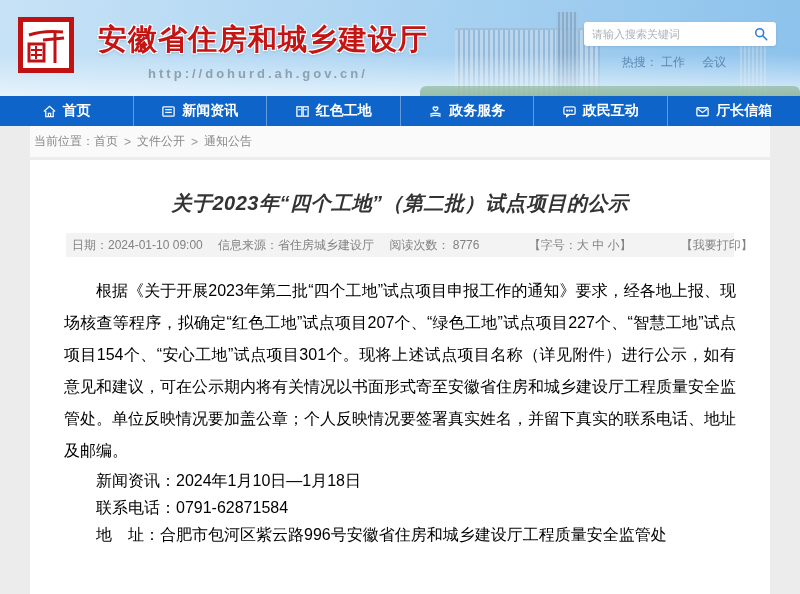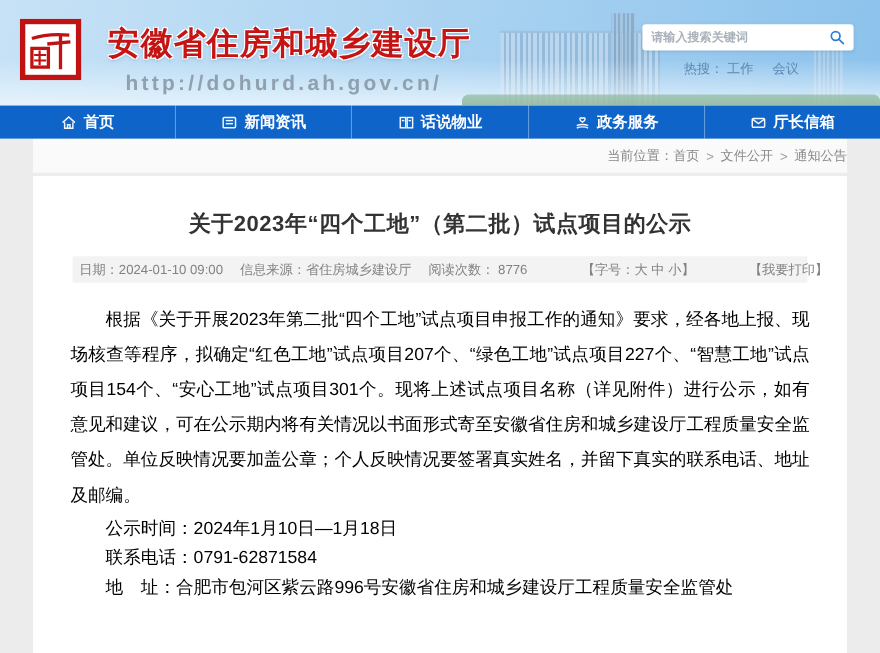--- a/index.html
+++ b/index.html
@@ -33,61 +33,61 @@
     position:absolute; left:420px; right:0; bottom:0; height:10px; opacity:.55;
     background:linear-gradient(180deg,#7fae86,#5d9469); border-radius:6px 6px 0 0; z-index:1;
   }
   .logo { position:absolute; left:18px; top:17px; width:56px; height:56px; z-index:2; }
   .site-block { position:absolute; left:82px; top:20px; z-index:2; width:320px;margin-left:16px; }
   .site-name {
     font-size:29px; font-weight:bold; color:#c41414; letter-spacing:1px; white-space:nowrap;
     text-shadow:-1px -1px 0 #fff,1px -1px 0 #fff,-1px 1px 0 #fff,1px 1px 0 #fff,0 2px 3px rgba(120,150,180,.5);
   }
   .site-url {
-    margin-top:6px; text-align:center; font-size:19px; font-weight:bold;
+    margin-top:6px; text-align:center; font-size:13px; font-weight:bold;
     color:#8fa0ae; letter-spacing:3px;
   }
   .search-area { position:absolute; right:24px; top:22px; width:192px; z-index:2; }
   .search-box {
     display:flex; align-items:center; background:#fff; border-radius:3px;
     height:24px; padding:0 8px; box-shadow:0 1px 3px rgba(80,120,160,.25);
   }
   .search-box input {
     flex:1; border:none; outline:none; font-size:11px; color:#555; background:transparent;
     font-family:"Liberation Sans", sans-serif;
-    font-weight:bold;
   }
   .search-box input::placeholder { color:#a9b2bb; }
   .search-icon { width:14px; height:14px; flex:0 0 auto; cursor:pointer; }
   .hot-line { margin-top:8px; font-size:12px; color:#5d87b3; padding-left:2px;text-align:center; }
   .hot-line a { color:#5d87b3; text-decoration:none; margin-right:14px; cursor:pointer; }
 
   
   .nav { display:flex; height:30px; background:#0e64c8; position:relative; z-index:3; }
   .nav-item {
     flex:1; display:flex; align-items:center; justify-content:center; gap:6px;
     color:#fff; font-size:14px; font-weight:bold; cursor:pointer;
     border-left:1px solid rgba(255,255,255,.35);
   }
   .nav-item:first-child { border-left:none; }
   .nav-item svg { width:15px; height:15px; opacity:.95; }
 
   
   .breadcrumb-band {
     margin:0 30px; height:34px; background:#fafafa; border-bottom:3px solid #ededed;
-    display:flex; align-items:center; font-size:12px; color:#888; padding-left:4px;justify-content:flex-end;
+    display:flex; align-items:center; font-size:12px; color:#888; padding-left:4px;
   }
   .breadcrumb-band a { color:#888; text-decoration:none; cursor:pointer; }
   .crumb-sep { margin:0 6px; color:#999; }
 
   
   .card { margin:0 30px; background:#fff; height:557px; }
   .article-title {
     text-align:center; padding-top:30px; font-size:20px; font-weight:bold; color:#333;
     letter-spacing:.5px;
+    font-style:italic;
   }
   .meta-bar {
     margin:16px 36px 0; background:#f3f3f3; height:24px; line-height:24px;
     text-align:center; font-size:12px; color:#828282; white-space:nowrap;
   }
   .meta-bar span { margin:0 6px; }
   .meta-bar .clickable { cursor:pointer;margin-left:40px; }
   .article-body { padding:6px 34px 0; font-size:16px; color:#000000; }
   .para { text-indent:2em; line-height:32px; margin-top:12px; text-align:justify; }
   .info { text-indent:2em; line-height:27px; }
@@ -155,29 +155,39 @@
     </svg>
     <span>新闻资讯</span>
   </div>
   <div class="nav-item">
     <svg viewBox="0 0 16 16" fill="none" stroke="#fff" stroke-width="1.4">
       <rect x="2" y="3" width="5.3" height="10"></rect>
         <rect x="8.7" y="3" width="5.3" height="10"></rect>
         <line x1="3.5" y1="6" x2="6" y2="6"></line>
         <line x1="10" y1="6" x2="12.5" y2="6"></line>
     </svg>
-    <span>话说物业</span>
+    <span>红色工地</span>
   </div>
   <div class="nav-item">
     <svg viewBox="0 0 16 16" fill="none" stroke="#fff" stroke-width="1.4">
       <path d="M8 4.5 C8 2.8 10.6 2.8 10.6 4.5 C10.6 6 8 7.5 8 7.5 C8 7.5 5.4 6 5.4 4.5 C5.4 2.8 8 2.8 8 4.5 Z"></path>
       <path d="M2.5 11 C5 9.5 11 9.5 13.5 11"></path>
         <path d="M2.5 13.2 C5 11.7 11 11.7 13.5 13.2"></path>
     </svg>
     <span>政务服务</span>
+  </div>
+  <div class="nav-item">
+    <svg viewBox="0 0 16 16" fill="none" stroke="#fff" stroke-width="1.4">
+      <rect x="2" y="3" width="12" height="8" rx="1.5"></rect>
+        <path d="M5 11 L5 13.5 L8 11"></path>
+        <circle cx="5.5" cy="7" r="0.5" fill="#fff"></circle>
+        <circle cx="8" cy="7" r="0.5" fill="#fff"></circle>
+        <circle cx="10.5" cy="7" r="0.5" fill="#fff"></circle>
+    </svg>
+    <span>政民互动</span>
   </div>
   <div class="nav-item">
     <svg viewBox="0 0 16 16" fill="none" stroke="#fff" stroke-width="1.4">
       <rect x="2" y="4" width="12" height="8.5" rx="1"></rect>
         <path d="M2.5 4.8 L8 9 L13.5 4.8"></path>
     </svg>
     <span>厅长信箱</span>
   </div>
 </div>
 
@@ -197,18 +207,18 @@
     <span>日期：2024-01-10 09:00</span>
     <span>信息来源：省住房城乡建设厅</span>
     <span>阅读次数：  8776</span>
     <span class="clickable">【字号：大 中 小】</span>
     <span class="clickable">【我要打印】</span>
     <span class="clickable">【关闭】</span>
   </div>
 
   <div class="article-body">
     <p class="para">根据《关于开展2023年第二批“四个工地”试点项目申报工作的通知》要求，经各地上报、现场核查等程序，拟确定“红色工地”试点项目207个、“绿色工地”试点项目227个、“智慧工地”试点项目154个、“安心工地”试点项目301个。现将上述试点项目名称（详见附件）进行公示，如有意见和建议，可在公示期内将有关情况以书面形式寄至安徽省住房和城乡建设厅工程质量安全监管处。单位反映情况要加盖公章；个人反映情况要签署真实姓名，并留下真实的联系电话、地址及邮编。</p>
-    <p class="info">公示时间：2024年1月10日—1月18日</p>
+    <p class="info">新闻资讯：2024年1月10日—1月18日</p>
     <p class="info">联系电话：0791-62871584</p>
     <p class="info">地　址：合肥市包河区紫云路996号安徽省住房和城乡建设厅工程质量安全监管处</p>
 
   </div>
 </div>
 
 </body></html>

